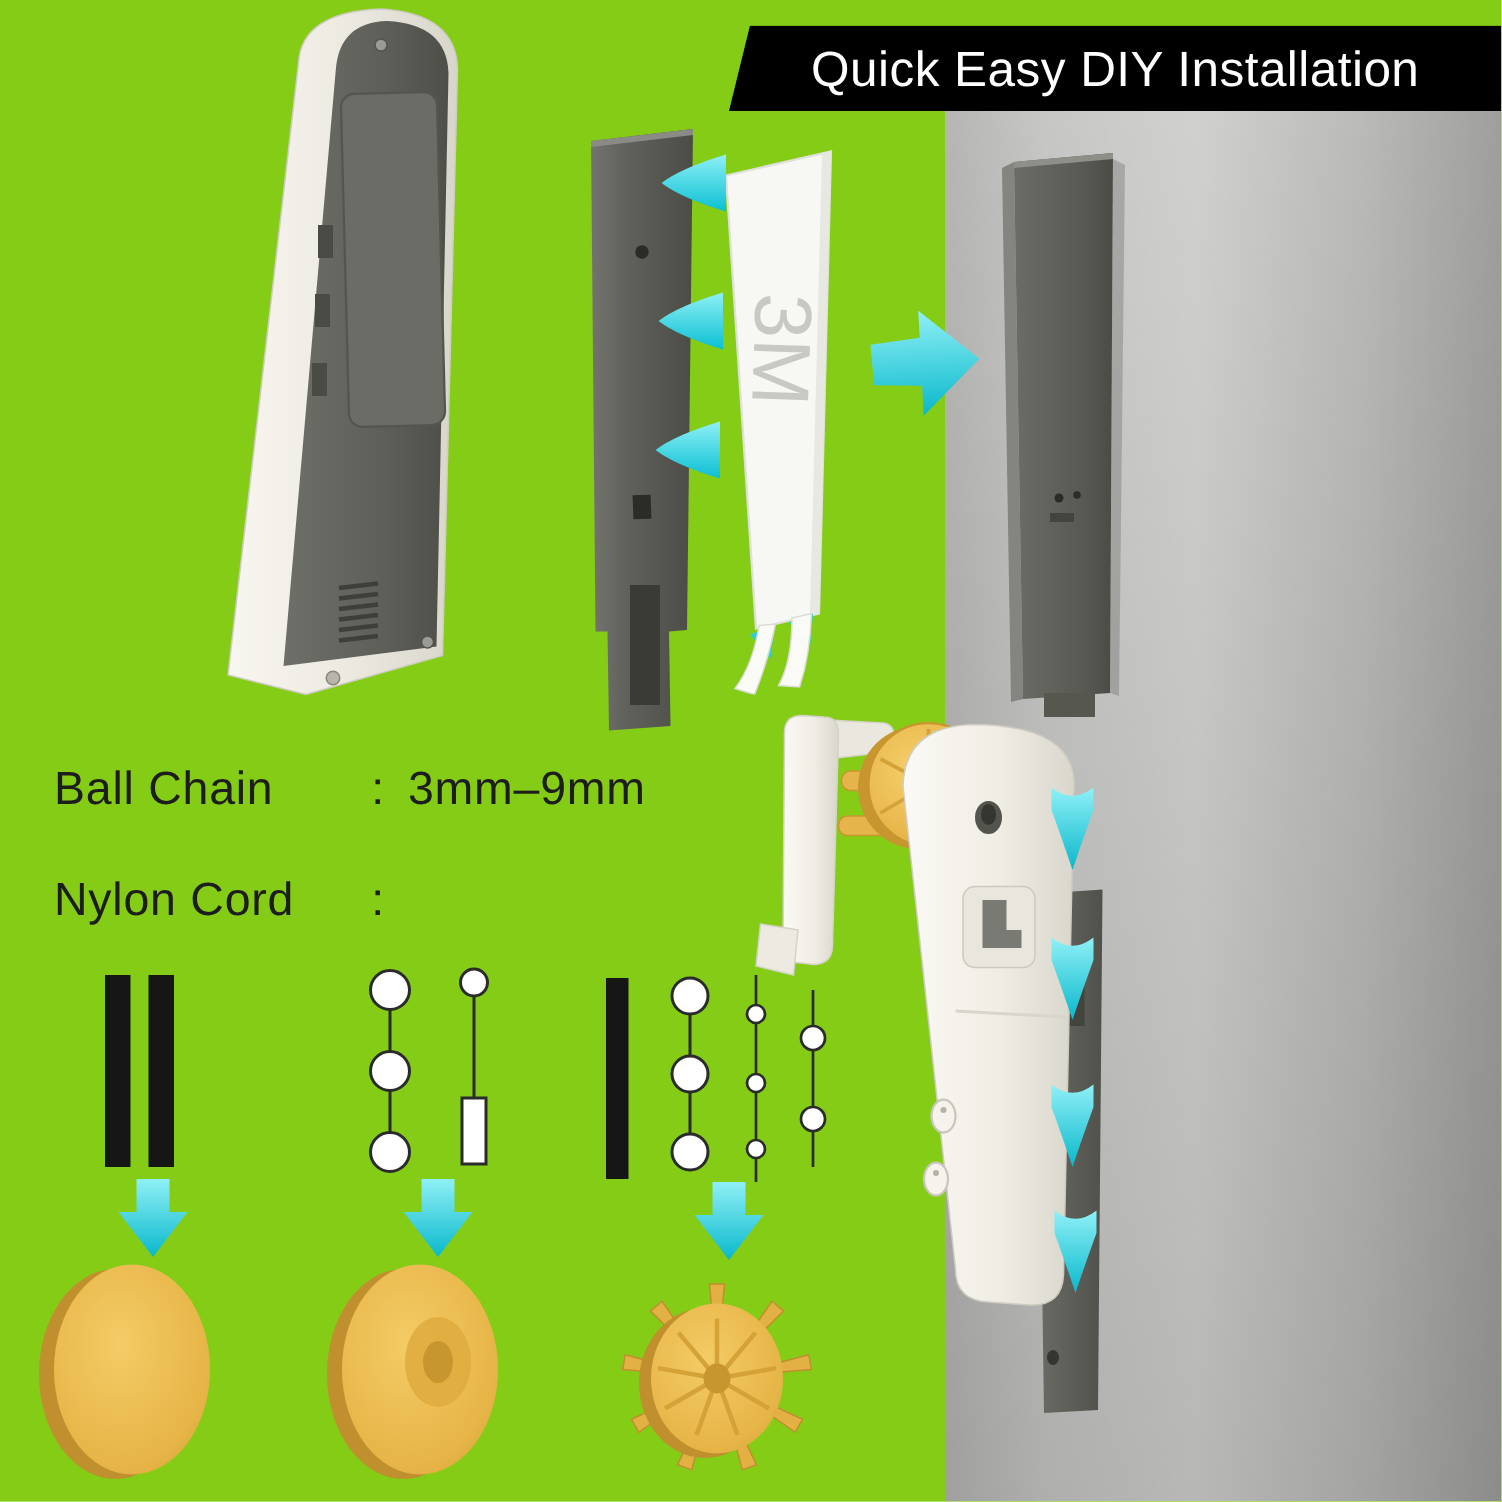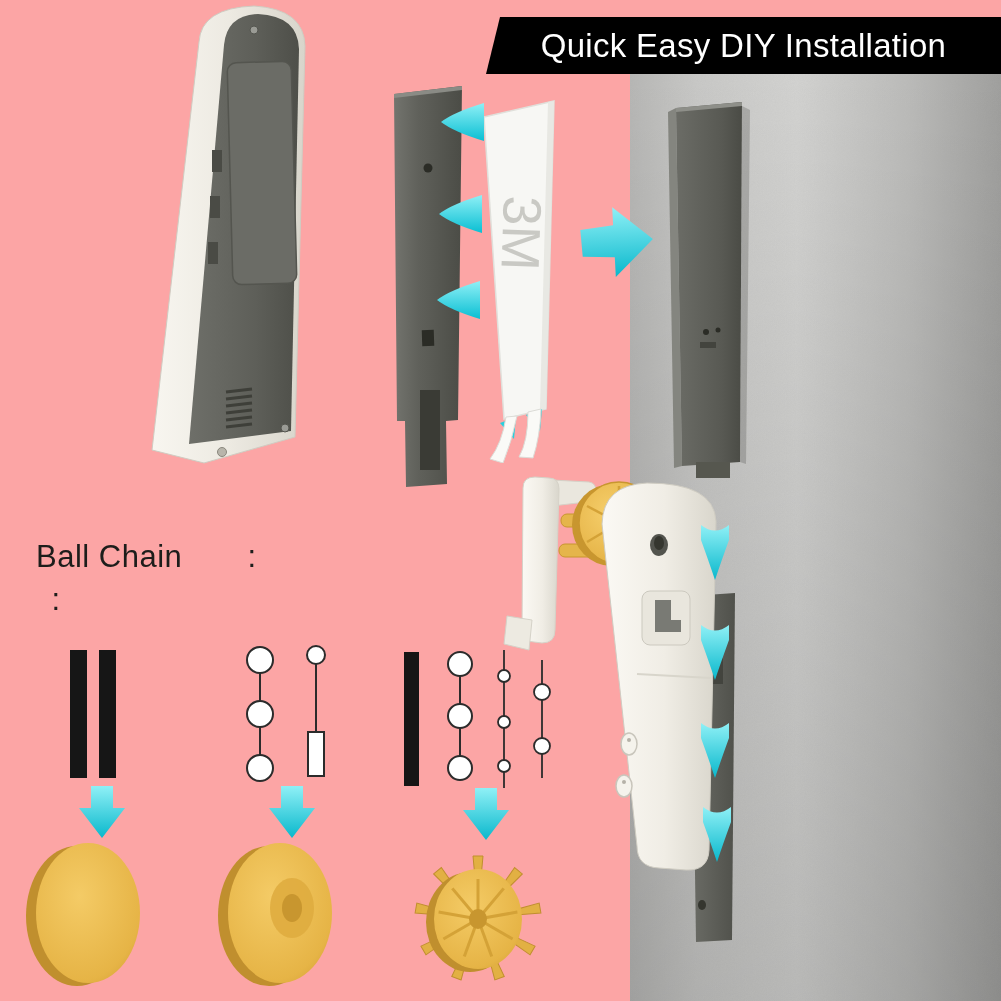--- a/index.html
+++ b/index.html
@@ -1,21 +1,21 @@
 <!DOCTYPE html>
 <html><head>
 <meta charset="utf-8">
 <style>
   html,body{margin:0;padding:0;}
   body{width:1001px;height:1001px;background:#fff;font-family:"Liberation Sans",sans-serif;overflow:hidden;}
-  .stage{position:relative;width:1001px;height:1001px;background:#fca5a5;overflow:hidden;}
+  .stage{position:relative;width:1001px;height:1001px;background:#84cc16;overflow:hidden;}
   .abs{position:absolute;}
   .banner{left:486px;top:17px;width:515px;height:57px;background:#000;color:#fff;display:flex;align-items:center;justify-content:center;font-size:33px;letter-spacing:0.3px;clip-path:polygon(14px 0,100% 0,100% 100%,0 100%);z-index:6;}
   .spec{left:36px;display:flex;align-items:baseline;font-size:31px;color:#1d1d1b;letter-spacing:0.5px;z-index:4;}
-  .spec-label{width:196px;margin-top:31px;}
+  .spec-label{width:196px;}
   .spec-colon{width:40px;text-align:center;}
   svg.abs{z-index:3;}
   svg.under{z-index:1;}
 </style>
 </head>
 <body>
 
 <div class="stage">
 
   <svg class="abs under" style="left:630px;top:68px" width="371" height="933">
@@ -158,22 +158,24 @@
     <path d="M20,14 L86,8 L86,12 L20,18 Z" fill="#8E8F89"></path>
     <circle cx="50" cy="238" r="3" fill="#2B2C26"></circle>
     <circle cx="62" cy="236" r="2.5" fill="#2B2C26"></circle>
     <rect x="44" y="248" width="16" height="6" fill="#43443E"></rect>
     <rect x="40" y="368" width="34" height="16" fill="#56574F"></rect>
   </svg>
 
   <div class="abs spec" style="top:508px">
     <span class="spec-label">Ball Chain</span>
     <span class="spec-colon">:</span>
+    <span class="spec-value">3mm–9mm</span>
   </div>
   <div class="abs spec" style="top:582px">
+    <span class="spec-label">Nylon Cord</span>
     <span class="spec-colon">:</span>
   </div>
 
   <svg class="abs" style="left:495px;top:468px" width="265" height="500">
     <defs>
       <linearGradient id="cream2" x1="0" y1="0" x2="1" y2="0">
         <stop offset="0" stop-color="#FBF9F4"></stop>
           <stop offset="0.55" stop-color="#F0EDE5"></stop>
           <stop offset="1" stop-color="#D9D6CC"></stop>
       </linearGradient>

